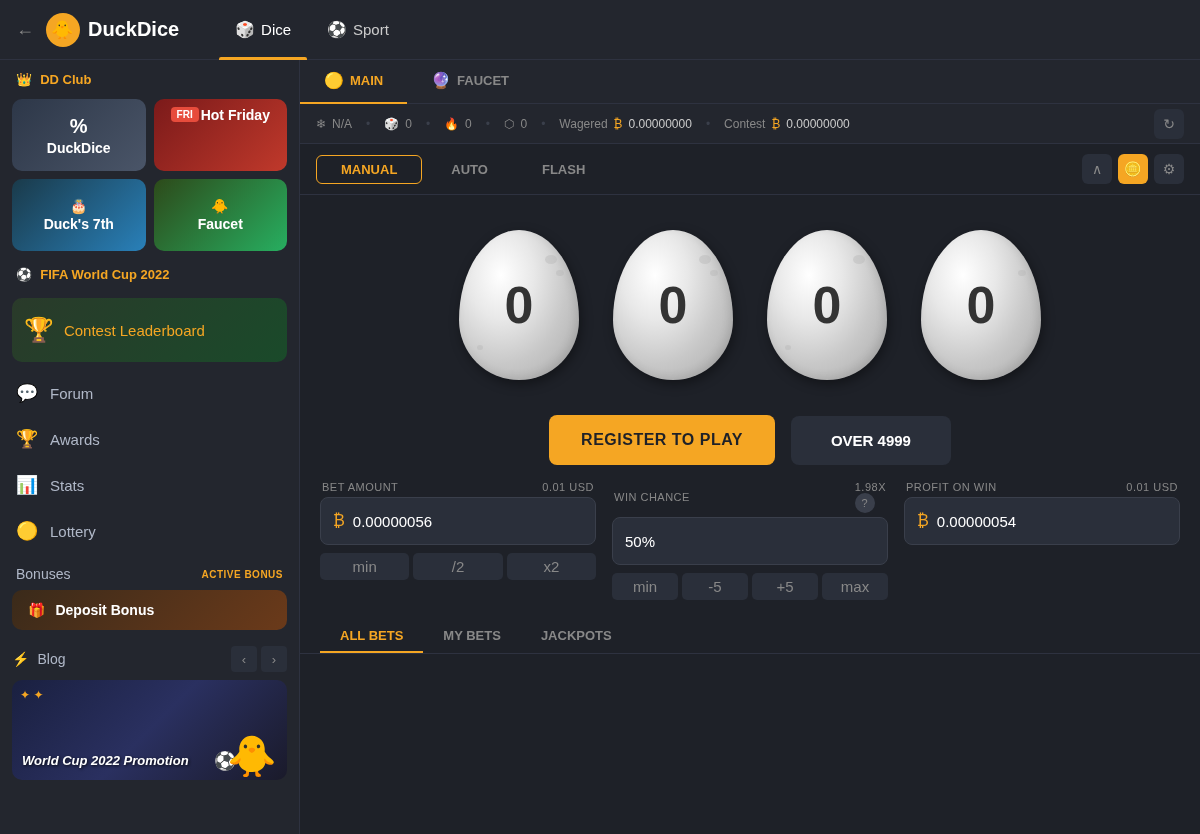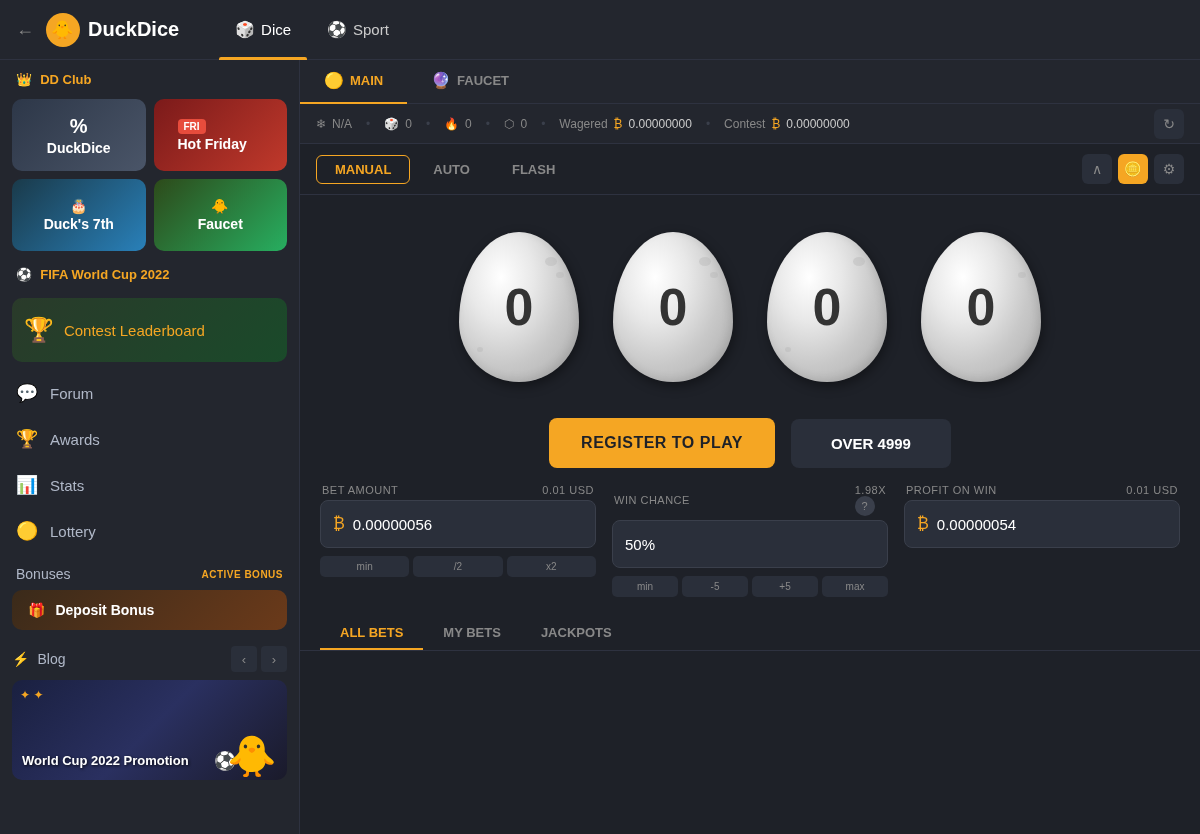--- a/index.html
+++ b/index.html
@@ -125,23 +125,23 @@
       color: #fff;
     }
     .card-rakeback {
       background: linear-gradient(135deg, #2d3748 0%, #4a5568 100%);
       flex-direction: column;
       gap: 2px;
     }
     .card-rakeback .card-icon { font-size: 20px; }
     .card-hotfriday {
       background: linear-gradient(135deg, #7b1a1a 0%, #c0392b 100%);
-      flex-direction: column;
+      flex-direction: row;
       align-items: flex-start;
-      padding: 24px;
+      padding: 8px;
       gap: 2px;
     }
     .card-hotfriday .card-badge {
       background: #e74c3c;
       border-radius: 4px;
       padding: 2px 6px;
       font-size: 10px;
       font-weight: 800;
       color: #fff;
     }
@@ -249,20 +249,21 @@
       display: flex;
       align-items: flex-end;
       padding: 10px;
     }
     .blog-card-text {
       font-size: 13px;
       font-weight: 700;
       color: #fff;
       text-shadow: 1px 1px 3px rgba(0,0,0,0.8);
       line-height: 1.3;
+      font-style: italic;
     }
     .blog-duck-img {
       position: absolute;
       right: 10px;
       bottom: 0;
       font-size: 40px;
     }
     .blog-soccer-ball {
       position: absolute;
       bottom: 8px;
@@ -334,21 +335,21 @@
     
     .bet-tabs {
       display: flex;
       align-items: center;
       padding: 10px 16px;
       gap: 4px;
       background: #1e2128;
       border-bottom: 1px solid #2e3240;
     }
     .bet-tab {
-      padding: 6px 18px;
+      padding: 6px 24px;
       border-radius: 6px;
       font-size: 13px;
       font-weight: 600;
       cursor: pointer;
       border: 1px solid transparent;
       color: #888;
       background: transparent;
     }
     .bet-tab.active {
       background: transparent;
@@ -508,21 +509,21 @@
       gap: 4px;
       margin-top: 4px;
       flex-wrap: wrap;
     }
     .sub-btn {
       background: #2a2f3a;
       border: none;
       border-radius: 5px;
       padding: 5px 10px;
       color: #888;
-      font-size: 10px;
+      font-size: 15px;
       cursor: pointer;
       flex: 1;
       min-width: 32px;
     }
     .multiplier-badge {
       background: #3a3f4b;
       border-radius: 50%;
       width: 20px; height: 20px;
       font-size: 11px;
       display: flex; align-items: center; justify-content: center;

